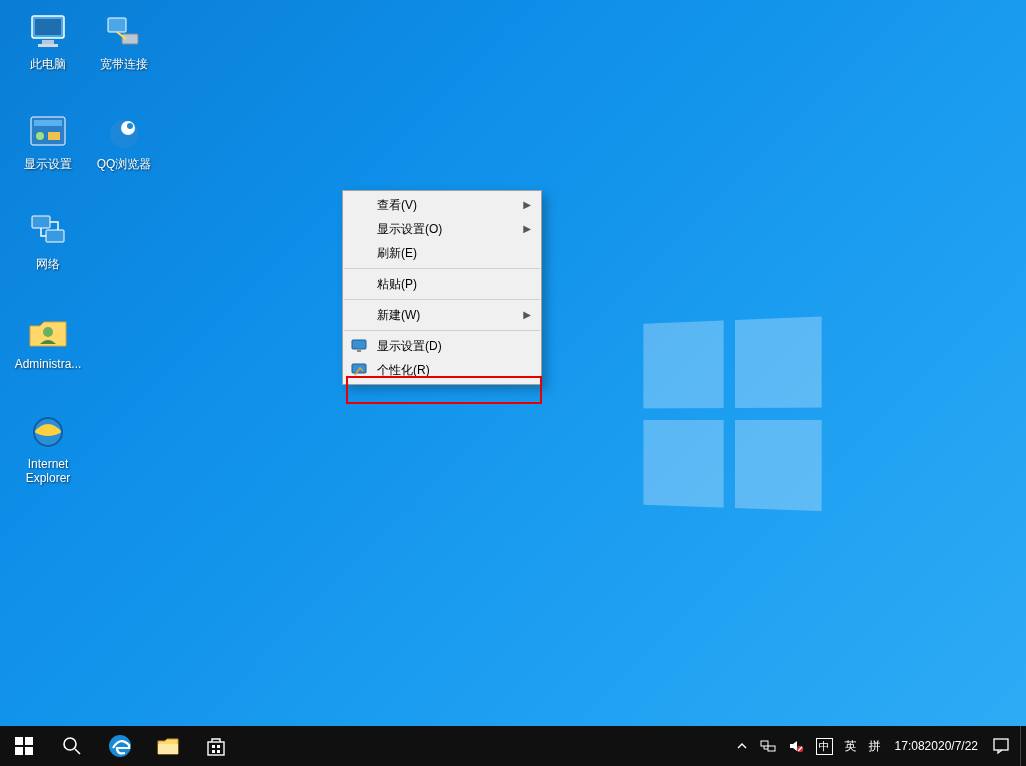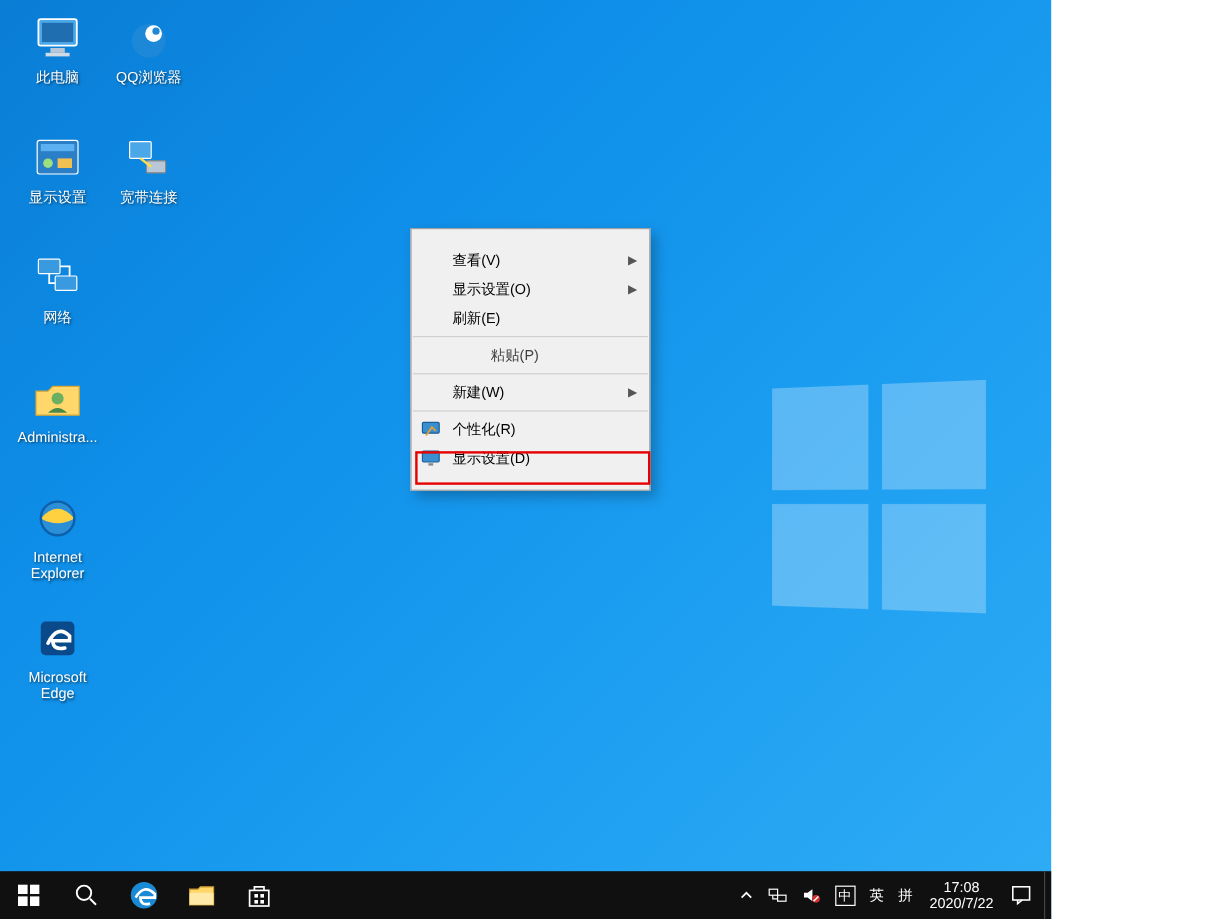--- a/index.html
+++ b/index.html
@@ -1,19 +1,19 @@
 <!DOCTYPE html>
 <html><head>
 <meta charset="utf-8">
 <style>
   * { margin: 0; padding: 0; box-sizing: border-box; user-select: none; }
   html, body { width: 1026px; height: 766px; overflow: hidden; font-family: "Segoe UI", "Microsoft YaHei", sans-serif; }
   
   .desktop {
-    width: 876px; height: 766px;
+    width: 1026px; height: 766px;
     background: linear-gradient(135deg, #0a7dd5 0%, #0e8ee8 30%, #1a9cf0 60%, #2facf5 100%);
     position: relative;
   }
   
   
   .winlogo {
     position: absolute;
     left: 635px; top: 320px;
     width: 200px; height: 200px;
     transform: perspective(800px) rotateY(-18deg);
@@ -48,32 +48,32 @@
   }
   .col2 { position:absolute; left: 86px; top: 8px; }
 
   
   .context-menu {
     position:absolute; left: 342px; top: 190px;
     width: 200px;
     background: #f0f0f0;
     border: 1px solid #a0a0a0;
     box-shadow: 5px 5px 10px rgba(0,0,0,0.25);
-    padding: 14px 0;
+    padding: 2px 0;
     font-size: 12px;
     color:#000;
   }
   .menu-item {
     height: 24px;
     padding: 0 30px 0 34px;
     display:flex; align-items:center;
     position:relative;
     cursor:default;
   }
-  .menu-item.disabled { color:#404040;margin-left:32px; }
+  .menu-item.disabled { color:#000000; }
   .menu-item .arrow {
     position:absolute; right:10px; top: 6px;
     font-size: 10px; color:#555;
   }
   .menu-sep {
     height:1px; background:#d0d0d0;
     margin: 3px 1px;
   }
   .menu-item .mic {
     position:absolute; left:8px; top:4px;
@@ -104,21 +104,21 @@
   .tb-right {
     position:absolute; right:0; top:0; height:40px;
     display:flex; align-items:center;
   }
   .tray-item {
     padding: 0 6px; height:40px;
     display:flex; align-items:center; justify-content:center;
     font-size:12px; cursor:pointer;
   }
   .tray-clock {
-    display:flex; flex-direction:column; align-items:center; justify-content:center;
+    display:flex; align-items:center; justify-content:center;
     font-size:12px; line-height:1.2; padding: 0 8px; cursor:pointer;
   }
   .show-desktop {
     width: 6px; height:40px;
     border-left:1px solid #444; cursor:pointer;
     margin-left:4px;
   }
 
   
   .watermark {
@@ -192,52 +192,43 @@
     <div class="icon-item">
       <div class="ic">
         <svg width="44" height="44" viewBox="0 0 44 44">
             <circle cx="22" cy="22" r="14" fill="#2b8fd8"></circle>
             <path d="M8 22 Q22 6 36 22 Q22 30 8 22" fill="#ffd040"></path>
             <circle cx="22" cy="22" r="14" fill="none" stroke="#0c5fa8" stroke-width="2"></circle>
           </svg>
       </div>
       <div class="lbl">Internet Explorer</div>
     </div>
-    <div class="icon-item">
-      <div class="ic">
-        <svg width="44" height="44" viewBox="0 0 44 44">
-            <rect x="8" y="8" width="28" height="28" rx="4" fill="#0a4a8a"></rect>
-            <path d="M14 26 Q22 10 32 20 L32 24 L18 24 Q18 32 28 30" fill="none" stroke="#fff" stroke-width="3" stroke-linecap="round"></path>
-          </svg>
-      </div>
-      <div class="lbl">Microsoft Edge</div>
-    </div>
   </div>
 
   <div class="icons col2">
+    <div class="icon-item">
+      <div class="ic">
+        <svg width="44" height="44" viewBox="0 0 44 44">
+            <rect x="6" y="8" width="18" height="14" rx="1" fill="#4aa8e8" stroke="#fff"></rect>
+            <rect x="20" y="24" width="16" height="10" rx="1" fill="#b8c8d8" stroke="#888"></rect>
+            <path d="M15 22 L24 29" stroke="#ffdd50" stroke-width="2"></path>
+          </svg>
+      </div>
+      <div class="lbl">宽带连接</div>
+    </div>
     <div class="icon-item">
       <div class="ic">
         <svg width="44" height="44" viewBox="0 0 44 44">
             <circle cx="22" cy="24" r="14" fill="#1e88d8"></circle>
             <circle cx="26" cy="18" r="7" fill="#fff"></circle>
             <circle cx="28" cy="16" r="3" fill="#1e88d8"></circle>
           </svg>
       </div>
       <div class="lbl">QQ浏览器</div>
     </div>
-    <div class="icon-item">
-      <div class="ic">
-        <svg width="44" height="44" viewBox="0 0 44 44">
-            <rect x="6" y="8" width="18" height="14" rx="1" fill="#4aa8e8" stroke="#fff"></rect>
-            <rect x="20" y="24" width="16" height="10" rx="1" fill="#b8c8d8" stroke="#888"></rect>
-            <path d="M15 22 L24 29" stroke="#ffdd50" stroke-width="2"></path>
-          </svg>
-      </div>
-      <div class="lbl">宽带连接</div>
-    </div>
   </div>
 
   <div class="context-menu">
     <div class="menu-item">
       <span>查看(V)</span>
       <span class="arrow">▶</span>
     </div>
     <div class="menu-item">
       <span>显示设置(O)</span>
       <span class="arrow">▶</span>
@@ -248,37 +239,37 @@
     <div class="menu-sep"></div>
     <div class="menu-item disabled">
       <span>粘贴(P)</span>
     </div>
     <div class="menu-sep"></div>
     <div class="menu-item">
       <span>新建(W)</span>
       <span class="arrow">▶</span>
     </div>
     <div class="menu-sep"></div>
+    <div class="menu-item">
+      <span class="mic">
+        <svg width="16" height="16" viewBox="0 0 16 16">
+            <rect x="1" y="2" width="14" height="9" rx="1" fill="#3a8fd0" stroke="#1a5f9a"></rect>
+            <rect x="6" y="12" width="4" height="2" fill="#888"></rect>
+          </svg>
+      </span>
+      <span>显示设置(D)</span>
+    </div>
     <div class="menu-item">
       <span class="mic">
         <svg width="16" height="16" viewBox="0 0 16 16">
             <rect x="1" y="2" width="14" height="9" rx="1" fill="#3a8fd0" stroke="#1a5f9a"></rect>
             <path d="M4 13 L9 6 L12 9" stroke="#e8a030" stroke-width="1.5" fill="none"></path>
           </svg>
       </span>
       <span>个性化(R)</span>
-    </div>
-    <div class="menu-item">
-      <span class="mic">
-        <svg width="16" height="16" viewBox="0 0 16 16">
-            <rect x="1" y="2" width="14" height="9" rx="1" fill="#3a8fd0" stroke="#1a5f9a"></rect>
-            <rect x="6" y="12" width="4" height="2" fill="#888"></rect>
-          </svg>
-      </span>
-      <span>显示设置(D)</span>
     </div>
   </div>
 
   <div class="menu-highlight-box"></div>
 
 
   <div class="taskbar">
     <div class="tb-left">
       <div class="tb-btn" title="开始">
         <svg width="18" height="18" viewBox="0 0 18 18">

